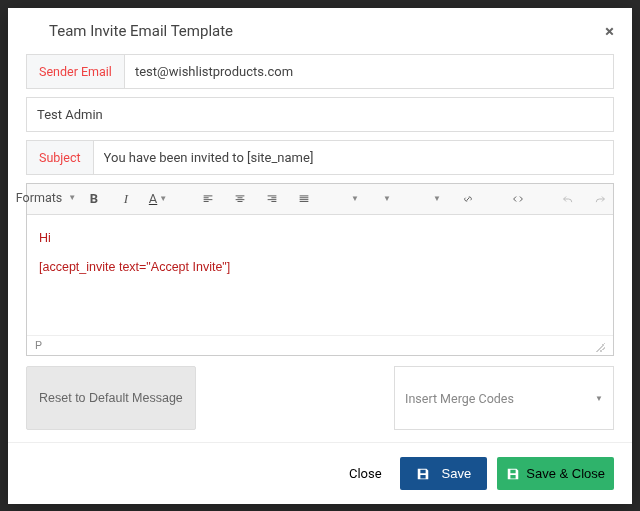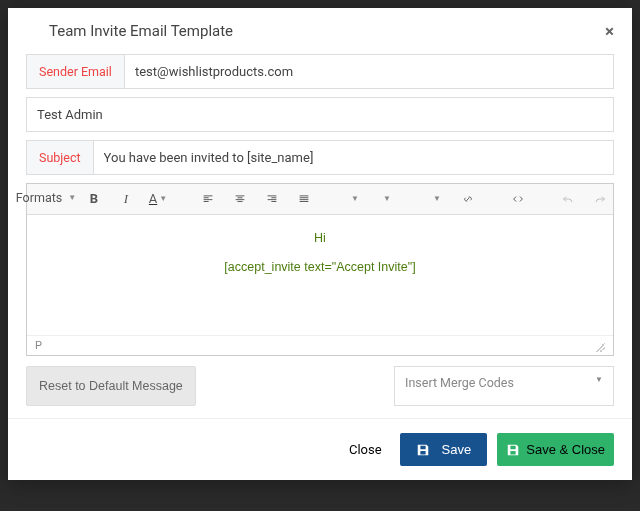--- a/index.html
+++ b/index.html
@@ -107,23 +107,22 @@
     margin-left: 2px;
   }
   .tb-btn svg { width: 14px; height: 14px; display: block; }
   .tb-btn.wide svg { width: 16px; }
   .disabled { color: #bbb; }
   .editor-content {
     padding: 14px 12px 16px 12px;
     min-height: 120px;
     font-family: Verdana, Geneva, sans-serif;
     font-size: 12.5px;
-    color: #4d7c0f;
+    color: #b91c1c;
     line-height: 1.5;
-    text-align: center;
   }
   .editor-content p { margin-bottom: 10px; }
   .status-bar {
     border-top: 1px solid #eee;
     padding: 3px 8px;
     font-size: 11px;
     color: #888;
     display: flex;
     justify-content: space-between;
     align-items: flex-end;
@@ -135,34 +134,35 @@
   .below-editor {
     display: flex;
     justify-content: space-between;
     margin-top: 10px;
     gap: 10px;
   }
   .btn-reset {
     background: #e8e8e8;
     border: 1px solid #ddd;
     color: #666;
-    padding: 12px 12px;
+    padding: 24px 12px;
     font-size: 12.5px;
     cursor: pointer;
     border-radius: 2px;
   }
   .merge-select {
     flex: 0 0 220px;
     border: 1px solid #ddd;
     background: #fff;
     color: #888;
     padding: 8px 10px;
     font-size: 12.5px;
     display: flex;
     justify-content: space-between;
+    align-items: center;
     cursor: pointer;
   }
   .modal-footer {
     border-top: 1px solid #eee;
     padding: 14px 18px;
     display: flex;
     justify-content: flex-end;
     align-items: center;
     gap: 10px;
   }

